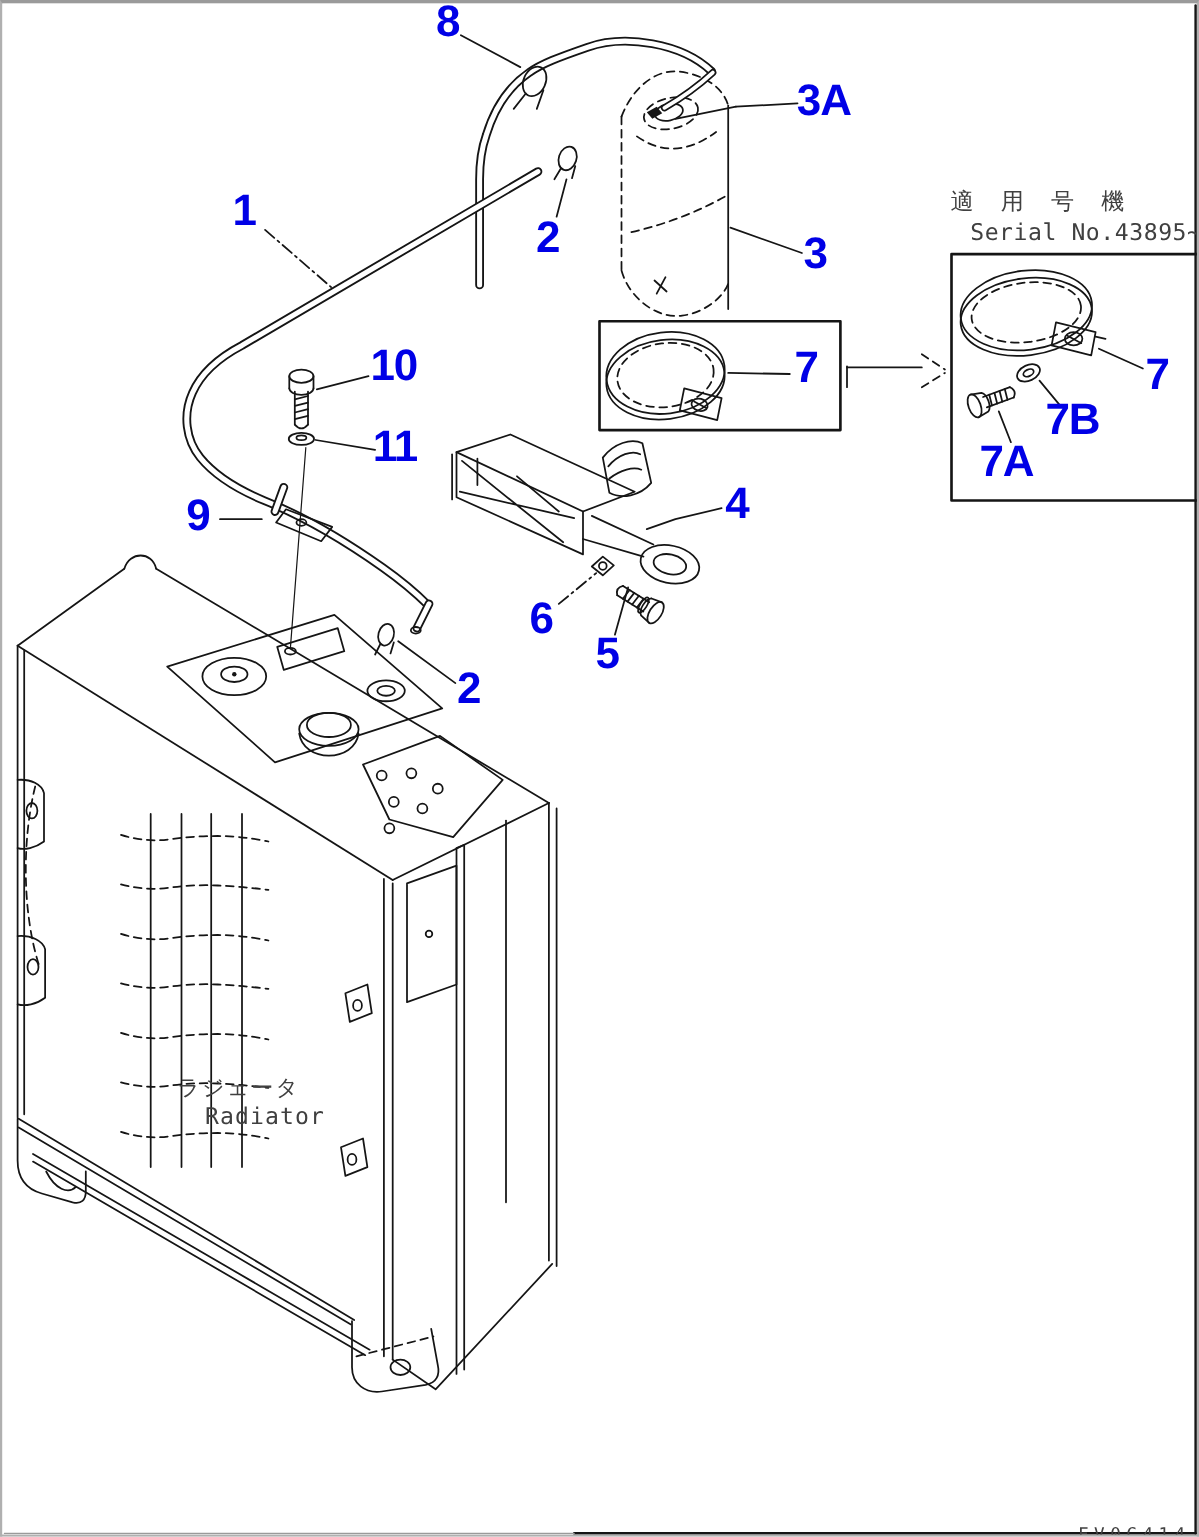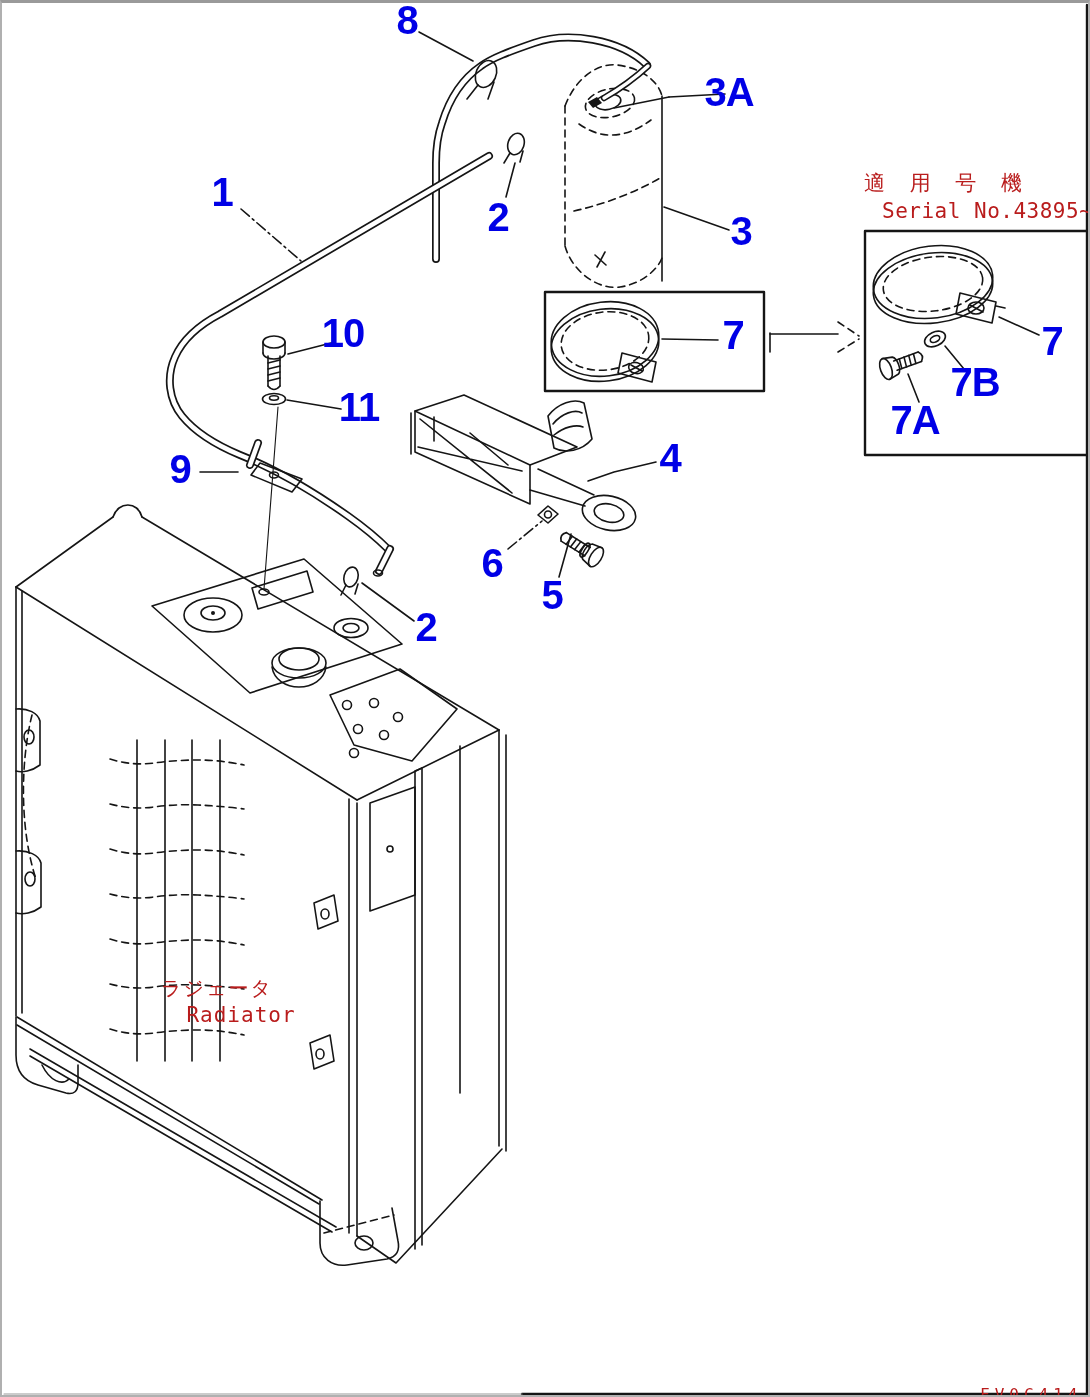--- a/index.html
+++ b/index.html
@@ -26,21 +26,21 @@
   svg.art .tube-o{stroke-width:8;}
   svg.art .tube-i{stroke:#ffffff;stroke-width:4.6;}
   svg.art .tube-o2{stroke-width:6.5;}
   svg.art .tube-i2{stroke:#ffffff;stroke-width:3.4;}
   svg.art .fillb{fill:#151515;stroke:none;}
   .co{
     position:absolute;transform:translate(-50%,-50%);
     font:700 40px "Liberation Sans",sans-serif;
     color:#0000e6;letter-spacing:-1px;white-space:nowrap;
   }
-  .txt{position:absolute;color:#b91c1c;white-space:nowrap;}
+  .txt{position:absolute;color:#404040;white-space:nowrap;}
   .jp-title{font:21px "DejaVu Sans",sans-serif;letter-spacing:9px;}
   .serial{font:21px "DejaVu Sans Mono",monospace;letter-spacing:0.5px;margin-left:20px;}
   .rad-jp{font:20px "DejaVu Sans",sans-serif;letter-spacing:2px;text-align:right;}
   .rad-en{font:21px "DejaVu Sans Mono",monospace;letter-spacing:1px;margin-left:24px;}
   .code{font:16px "DejaVu Sans Mono",monospace;letter-spacing:5px;margin-top:12px;}
   .center{transform:translate(-50%,0);}
 </style>
 </head>
 <body>
 
@@ -269,25 +269,25 @@
     <path class="dashdot" d="M506,546 L540,518"></path>
     <path d="M557,574 L569,531"></path>
     <path d="M660,336 L716,337"></path>
     <path d="M997,314 L1037,332"></path>
     <path d="M943,343 L962,366"></path>
     <path d="M906,371 L917,399"></path>
   </g>
 </svg>
 
 <div class="co" style="left:405px;top:17px">8</div>
-<div class="co" style="left:727px;top:89px">3A</div>
+<div class="co" style="left:747px;top:89px">3A</div>
 <div class="co" style="left:220px;top:189px">1</div>
 <div class="co" style="left:496px;top:214px">2</div>
 <div class="co" style="left:739px;top:228px">3</div>
-<div class="co" style="left:341px;top:330px">10</div>
+<div class="co" style="left:356px;top:330px">10</div>
 <div class="co" style="left:731px;top:332px">7</div>
 <div class="co" style="left:1050px;top:338px">7</div>
 <div class="co" style="left:973px;top:379px">7B</div>
 <div class="co" style="left:357px;top:404px">11</div>
 <div class="co" style="left:913px;top:417px">7A</div>
 <div class="co" style="left:178px;top:466px">9</div>
 <div class="co" style="left:668px;top:455px">4</div>
 <div class="co" style="left:490px;top:560px">6</div>
 <div class="co" style="left:550px;top:592px">5</div>
 <div class="co" style="left:424px;top:624px">2</div>

